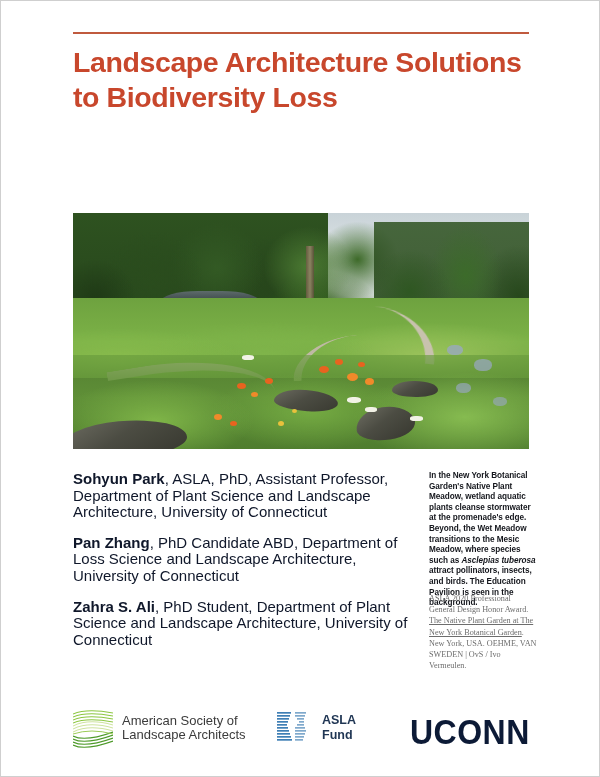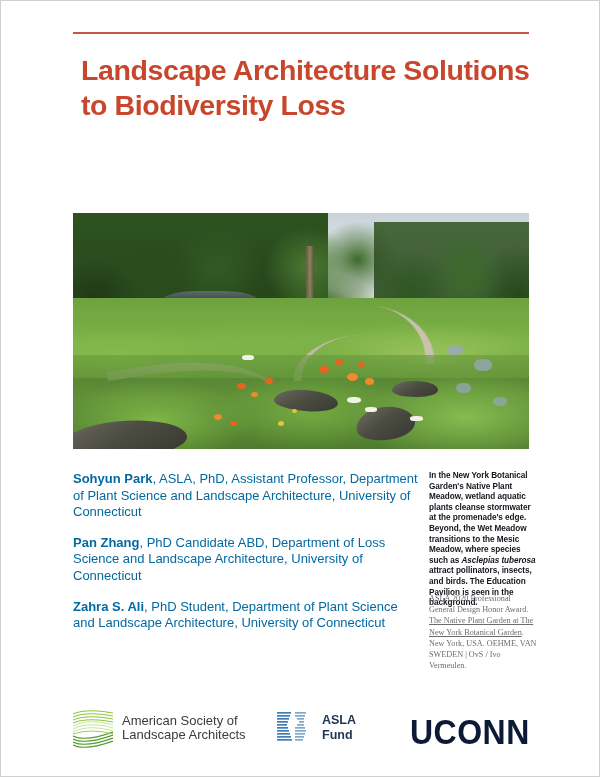--- a/index.html
+++ b/index.html
@@ -36,21 +36,21 @@
     position: absolute;
     left: 72px;
     top: 44px;
     width: 470px;
     font-family: "Liberation Sans", sans-serif;
     font-weight: bold;
     font-size: 28.5px;
     line-height: 35px;
     letter-spacing: -0.4px;
     color: #c8472c;
-    margin: 8px;
+    margin: 0;
     white-space: pre-line;
   }
 
   
   .photo-wrap {
     position: absolute;
     left: 72px;
     top: 212px;
     width: 456px;
     height: 236px;
@@ -202,23 +202,23 @@
   .f-blue { background: #9aa8c6; }
 
   
   .authors {
     position: absolute;
     left: 72px;
     top: 470px;
     width: 348px;
   }
   .author {
-    font-size: 13px;
+    font-size: 15px;
     line-height: 16.6px;
-    color: #0369a1;
+    color: #0f172a;
     margin: 0 0 14px 0;
   }
   .author:last-child { margin-bottom: 8px; }
   .author .nm { font-weight: bold; }
 
   
   .caption {
     position: absolute;
     left: 428px;
     top: 470px;

